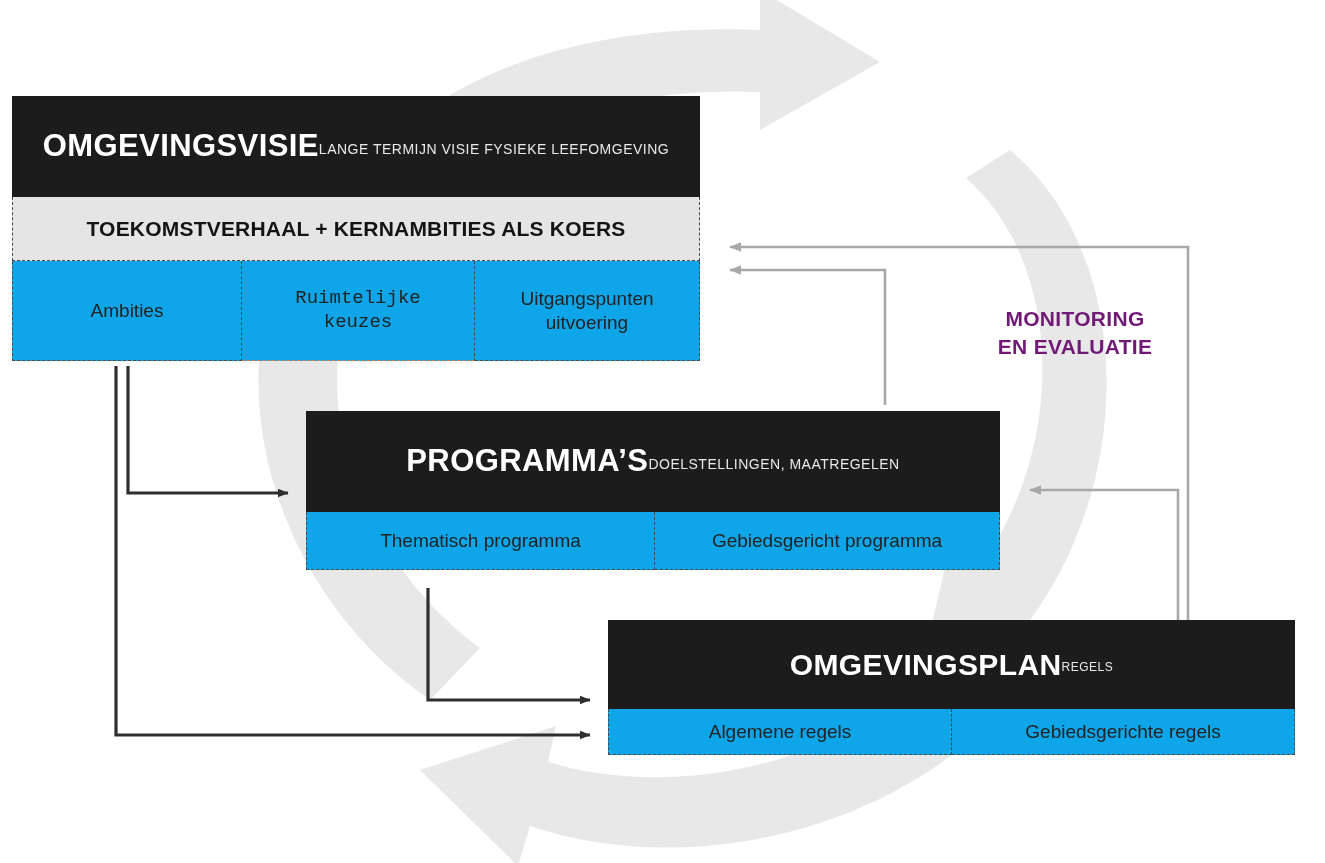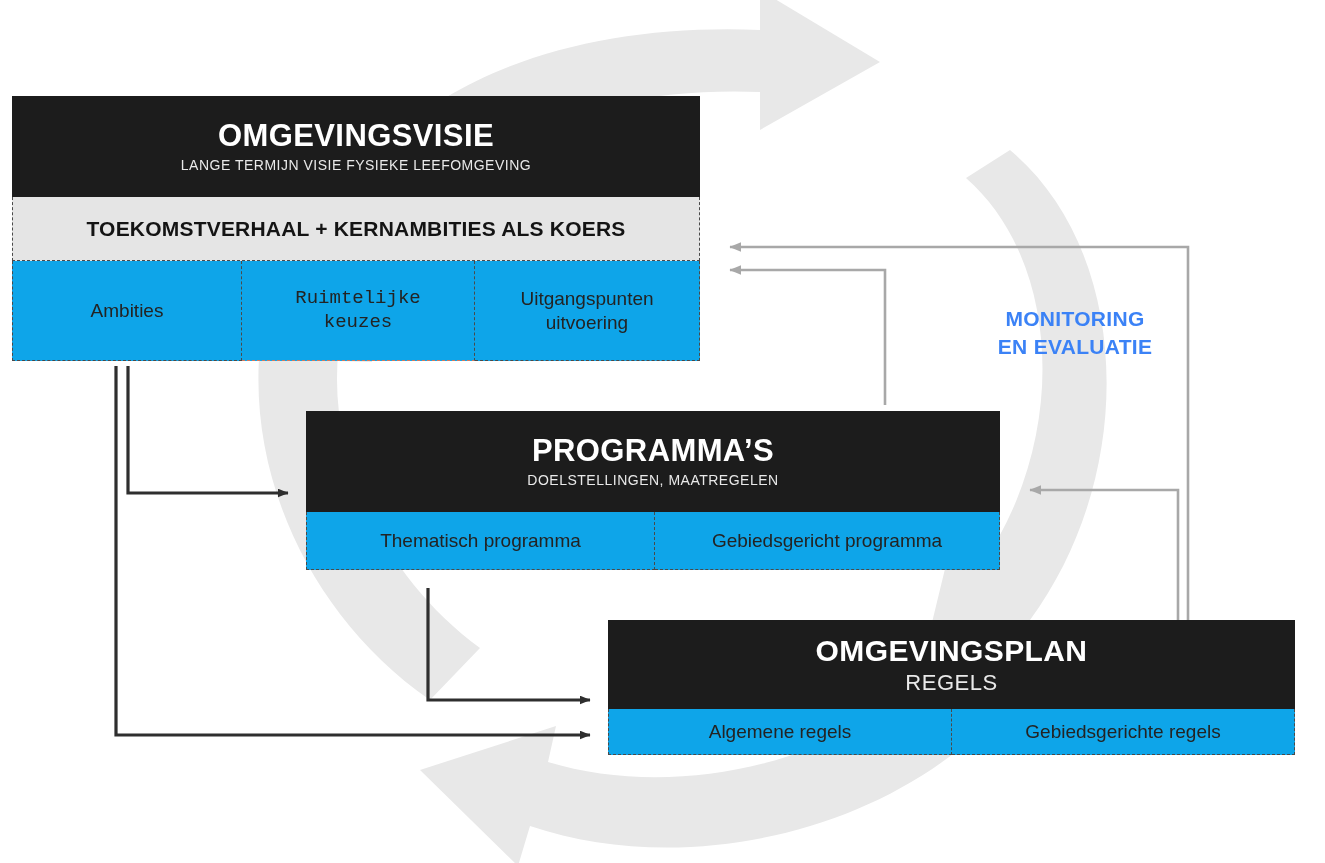--- a/index.html
+++ b/index.html
@@ -9,42 +9,42 @@
 
   
   #cycle{position:absolute;left:0;top:0;width:1325px;height:863px;z-index:0;pointer-events:none;}
 
   
   #wires{position:absolute;left:0;top:0;width:1325px;height:863px;z-index:1;pointer-events:none;}
 
   
   .block{position:absolute;z-index:2;}
   .band{background:#1c1c1c;color:#ffffff;text-align:center;
-        display:flex;flex-direction:column;align-items:center;justify-content:center;}
+        display:flex;flex-direction:row;align-items:center;justify-content:center;}
   .band .ttl{font-size:31px;font-weight:bold;letter-spacing:.4px;line-height:1.05;}
   .band .ttl.sm{font-size:30px;}
   .band .sub{font-size:14px;font-weight:400;letter-spacing:.5px;color:#e9e9e9;margin-top:5px;line-height:1.05;}
-  .band .sub.tiny{font-size:22px;}
+  .band .sub.tiny{font-size:12px;}
 
   .koers{background:#e5e5e5;border:1.6px dashed #4a4a4a;border-top:none;
          display:flex;align-items:center;justify-content:center;
          font-size:21px;font-weight:bold;color:#141414;letter-spacing:.2px;}
 
   .cells{display:flex;background:#0ea5e9;}
   .cell{flex:1;display:flex;align-items:center;justify-content:center;text-align:center;
         font-size:19px;color:#232323;line-height:1.25;
         border:1.6px dashed #4a4a4a;border-left:none;}
   .cell:first-child{border-left:1.6px dashed #4a4a4a;}
   .cells.top-open .cell{border-top:none;}
 
   .cell.accent-bottom{border-bottom:1.6px dashed #d2795a;}
 
   
   #monitoring{position:absolute;z-index:3;text-align:center;
-     font-size:21px;font-weight:bold;color:#3b82f6;line-height:1.32;letter-spacing:.3px;}
+     font-size:21px;font-weight:bold;color:#701a75;line-height:1.32;letter-spacing:.3px;}
 </style>
 </head>
 <body>
 
 <div id="stage">
 
   <svg id="cycle" viewBox="0 0 1325 863" xmlns="http://www.w3.org/2000/svg" aria-hidden="true">
     <g fill="#e8e8e8">
 
       <path d="M 300 360

